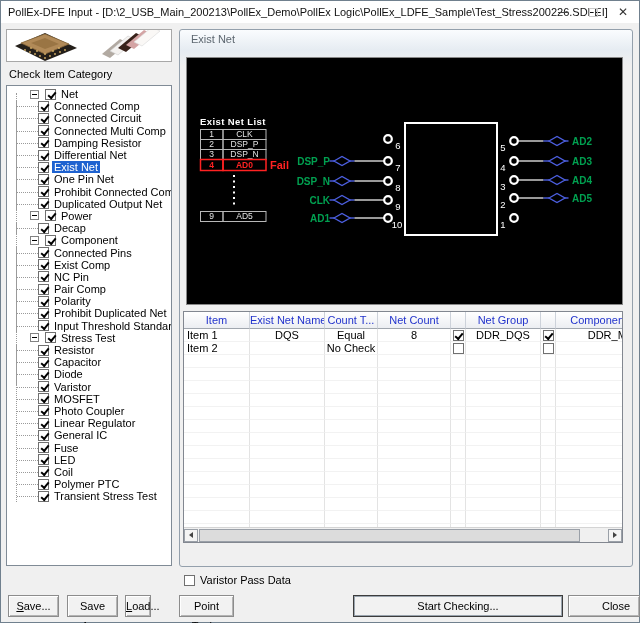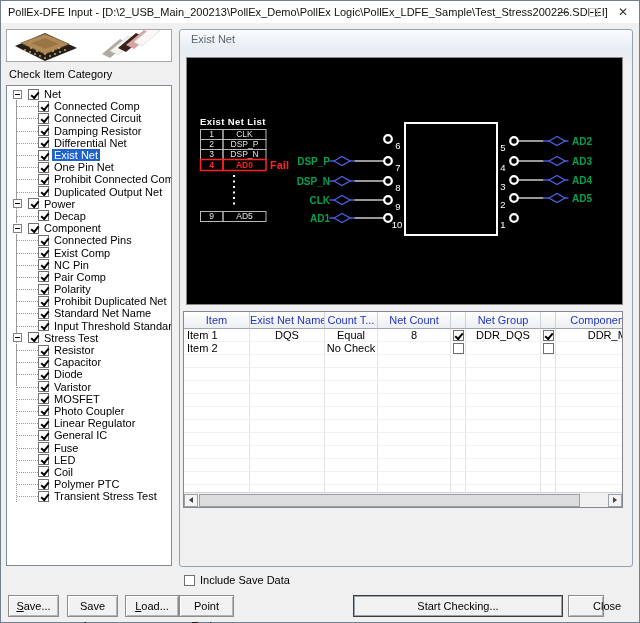--- a/index.html
+++ b/index.html
@@ -16,21 +16,21 @@
   .glyph-max{width:9px;height:9px;border:1px solid #c9c9c9;display:block;box-sizing:border-box;}
   .glyph-close{font-size:12px;color:#333;line-height:1;}
 
   
   .banner{position:absolute;left:5px;top:28px;width:166px;height:33px;background:#fff;border:1px solid #a8a8a8;box-sizing:border-box;}
   .cat-label{position:absolute;left:8px;top:67px;}
   .treebox{position:absolute;left:5px;top:84px;width:166px;height:481px;background:#fff;border:1px solid #808b96;box-sizing:border-box;overflow:hidden;}
   .tree{position:relative;padding:2px 0 0 0;height:100%;}
   .rootline{position:absolute;left:9px;top:7px;height:292px;border-left:1px dotted #9a9a9a;}
   .trow{height:12.2px;display:flex;align-items:center;white-space:nowrap;position:relative;}
-  .trow.parent{padding-left:6px;}
+  .trow.parent{padding-left:23px;}
   .exp{width:9px;height:9px;border:1px solid #828282;background:#fff;position:relative;flex:none;box-sizing:border-box;}
   .exp::after{content:"";position:absolute;left:1px;top:3px;width:5px;height:1px;background:#000;}
   .cb{width:11px;height:11px;border:1px solid #707070;background:#fff;display:inline-block;position:relative;box-sizing:border-box;flex:none;}
   .cb.checked::after{content:"";position:absolute;left:1.5px;top:2px;width:6px;height:3px;
      border-left:2px solid #000;border-bottom:2px solid #000;transform:rotate(-50deg);}
   .trow.parent .cb{margin-left:6px;}
   .tlabel{margin-left:3px;padding:0 2px;line-height:12px;}
   .tlabel.selected{background:var(--sel,#1e62d0);color:#fff;}
   .tchildren{margin-left:9px;border-left:1px dotted #9a9a9a;text-align:center;}
   .stub{width:21px;height:1px;border-bottom:1px dotted #9a9a9a;flex:none;}
@@ -54,21 +54,21 @@
   .chip{fill:#000;stroke:#fff;stroke-width:2;}
   .wire{stroke:#fff;stroke-width:1.2;}
   .pinc{fill:#000;stroke:#fff;stroke-width:2.2;}
   .pnum{fill:#fff;font-size:9.5px;text-anchor:middle;}
   .dia{fill:none;stroke:var(--blue,#4c5fe0);stroke-width:1.4;}
   .bstub{stroke:var(--blue,#4c5fe0);stroke-width:1.4;}
   .nlabel{fill:var(--green,#00a050);font-size:10px;font-weight:600;}
   .end{text-anchor:end;} .start{text-anchor:start;}
 
   
-  .grid{position:absolute;left:182px;top:310px;width:440px;height:197px;background:#fff;border:1px solid #828790;box-sizing:border-box;overflow:hidden;}
+  .grid{position:absolute;left:182px;top:310px;width:440px;height:232px;background:#fff;border:1px solid #828790;box-sizing:border-box;overflow:hidden;}
   .ghead{display:flex;height:17px;}
   .gh{flex:none;box-sizing:border-box;height:17px;line-height:16px;text-align:center;color:var(--hdr,#2233cc);
       background:linear-gradient(#ffffff,#eceef2);border-right:1px solid #cdd2da;border-bottom:1px solid #a0a6ae;
       overflow:hidden;white-space:nowrap;}
   .gr{display:flex;height:13px;}
   .gc{flex:none;box-sizing:border-box;height:13px;line-height:13px;text-align:center;border-right:1px solid #e3e3e3;
       border-bottom:1px solid #f2f2f2;overflow:hidden;white-space:nowrap;}
   .gc.first{text-align:left;padding-left:3px;}
   .gc .cb{width:11px;height:11px;margin-top:1px;}
   .hscroll{position:absolute;left:0;right:0;bottom:0;height:14px;background:#f0f0f0;border-top:1px solid #d4d4d4;display:flex;align-items:center;}
@@ -158,20 +158,25 @@
               <span class="tlabel">Connected Comp</span>
             </div>
             <div class="trow child">
               <span class="stub"></span>
               <span class="cb checked"></span>
               <span class="tlabel">Connected Circuit</span>
             </div>
             <div class="trow child">
               <span class="stub"></span>
               <span class="cb checked"></span>
+              <span class="tlabel">Connected Multi Comp</span>
+            </div>
+            <div class="trow child">
+              <span class="stub"></span>
+              <span class="cb checked"></span>
               <span class="tlabel">Damping Resistor</span>
             </div>
             <div class="trow child">
               <span class="stub"></span>
               <span class="cb checked"></span>
               <span class="tlabel">Differential Net</span>
             </div>
             <div class="trow child">
               <span class="stub"></span>
               <span class="cb checked"></span>
@@ -237,25 +242,20 @@
             </div>
             <div class="trow child">
               <span class="stub"></span>
               <span class="cb checked"></span>
               <span class="tlabel">Polarity</span>
             </div>
             <div class="trow child">
               <span class="stub"></span>
               <span class="cb checked"></span>
               <span class="tlabel">Prohibit Duplicated Net</span>
-            </div>
-            <div class="trow child">
-              <span class="stub"></span>
-              <span class="cb checked"></span>
-              <span class="tlabel">Standard Net Name</span>
             </div>
             <div class="trow child">
               <span class="stub"></span>
               <span class="cb checked"></span>
               <span class="tlabel">Input Threshold Standard</span>
             </div>
           </div>
         </div>
         <div class="tgroup">
           <div class="trow parent">
@@ -646,23 +646,23 @@
         <div class="sthumb"></div>
       </div>
       <div class="sarr">
           <i class="tri-r"></i>
         </div>
     </div>
   </div>
 
   <div class="includerow">
     <span class="cb"></span>
-    <span class="lbl">Include Save Data</span>
+    <span class="lbl">Varistor Pass Data</span>
   </div>
 
   <div class="btn" style="left:7px;width:51px;"><u>S</u>ave...</div>
   <div class="btn" style="left:66px;width:51px;">Save As...</div>
-  <div class="btn" style="left:124px;width:54px;"><u>L</u>oad...</div>
+  <div class="btn" style="left:124px;width:26px;"><u>L</u>oad...</div>
   <div class="btn" style="left:178px;width:55px;">Point Tool...</div>
   <div class="btn default" style="left:352px;width:210px;">Start Checking...</div>
-  <div class="btn" style="left:567px;width:36px;padding-left:24px;">Close</div>
+  <div class="btn" style="left:567px;width:72px;padding-left:24px;">Close</div>
 
 </div>
 
 </body></html>

